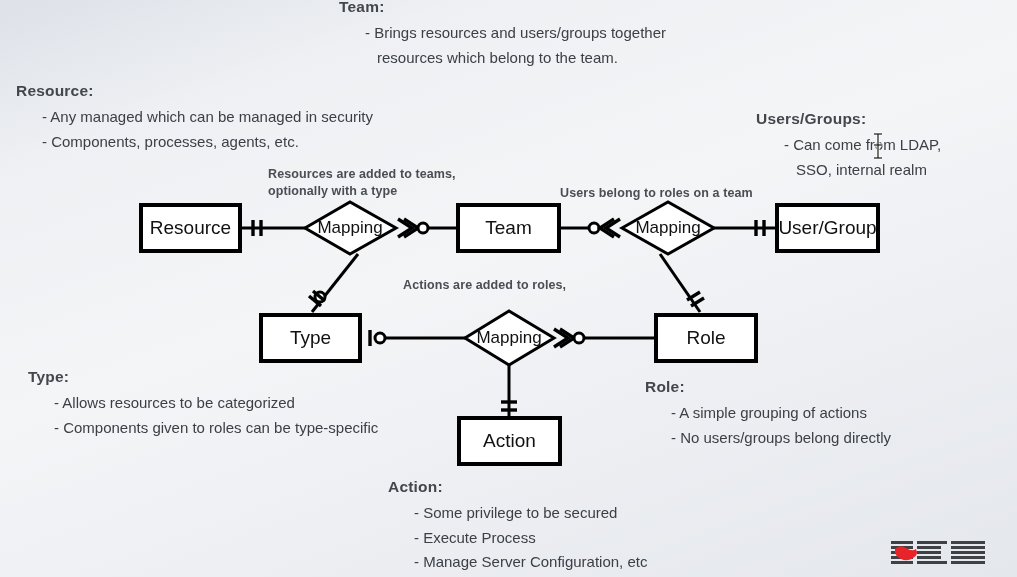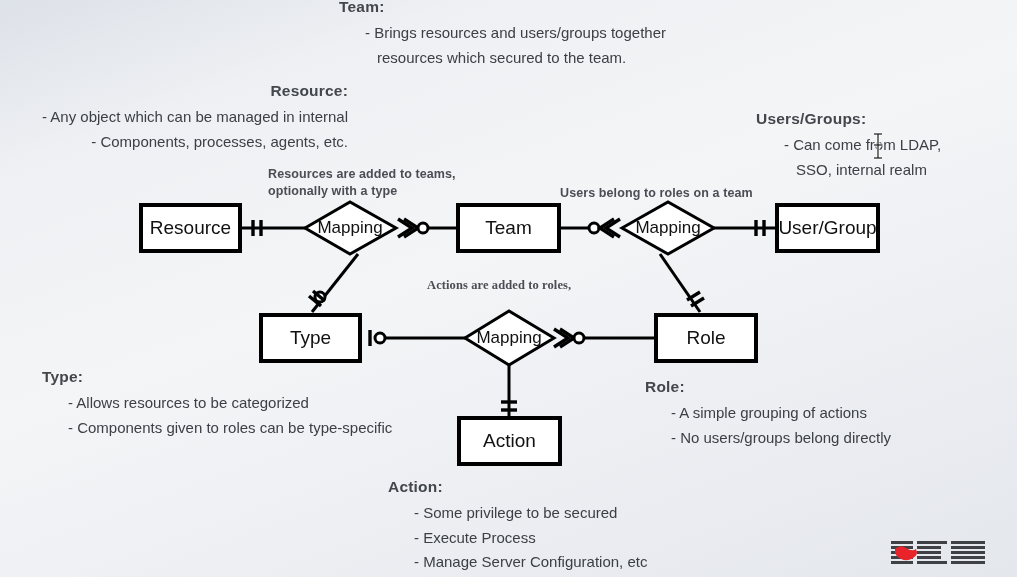--- a/index.html
+++ b/index.html
@@ -145,43 +145,43 @@
 
   <div class="cap" style="left:268px;top:166px;">
     <div>Resources are added to teams,</div>
     <div>optionally with a type</div>
   </div>
 
   <div class="cap" style="left:560px;top:185px;">
     <div>Users belong to roles on a team</div>
   </div>
 
-  <div class="cap" style="left:427px;top:277px;font-family:Liberation Serif, serif;">
+  <div class="cap" style="left:403px;top:277px;">
     <div>Actions are added to roles,</div>
   </div>
 
   <div class="note ind" style="left:339px;top:-2px;">
     <div class="hdr">Team:</div>
     <div class="li">- Brings resources and users/groups together</div>
-    <div class="li cont">resources which secured to the team.</div>
-  </div>
-
-  <div class="note ind" style="left:16px;top:82px;text-align:right;">
+    <div class="li cont">resources which belong to the team.</div>
+  </div>
+
+  <div class="note ind" style="left:16px;top:82px;">
     <div class="hdr">Resource:</div>
-    <div class="li">- Any object which can be managed in internal</div>
+    <div class="li">- Any managed which can be managed in security</div>
     <div class="li">- Components, processes, agents, etc.</div>
   </div>
 
   <div class="note" style="left:756px;top:110px;">
     <div class="hdr">Users/Groups:</div>
     <div class="li" style="padding-left:28px;">- Can come from LDAP,</div>
     <div class="li" style="padding-left:40px;">SSO, internal realm</div>
   </div>
 
-  <div class="note ind" style="left:42px;top:368px;">
+  <div class="note ind" style="left:28px;top:368px;">
     <div class="hdr">Type:</div>
     <div class="li">- Allows resources to be categorized</div>
     <div class="li">- Components given to roles can be type-specific</div>
   </div>
 
   <div class="note ind" style="left:388px;top:478px;">
     <div class="hdr">Action:</div>
     <div class="li">- Some privilege to be secured</div>
     <div class="li">- Execute Process</div>
     <div class="li">- Manage Server Configuration, etc</div>

